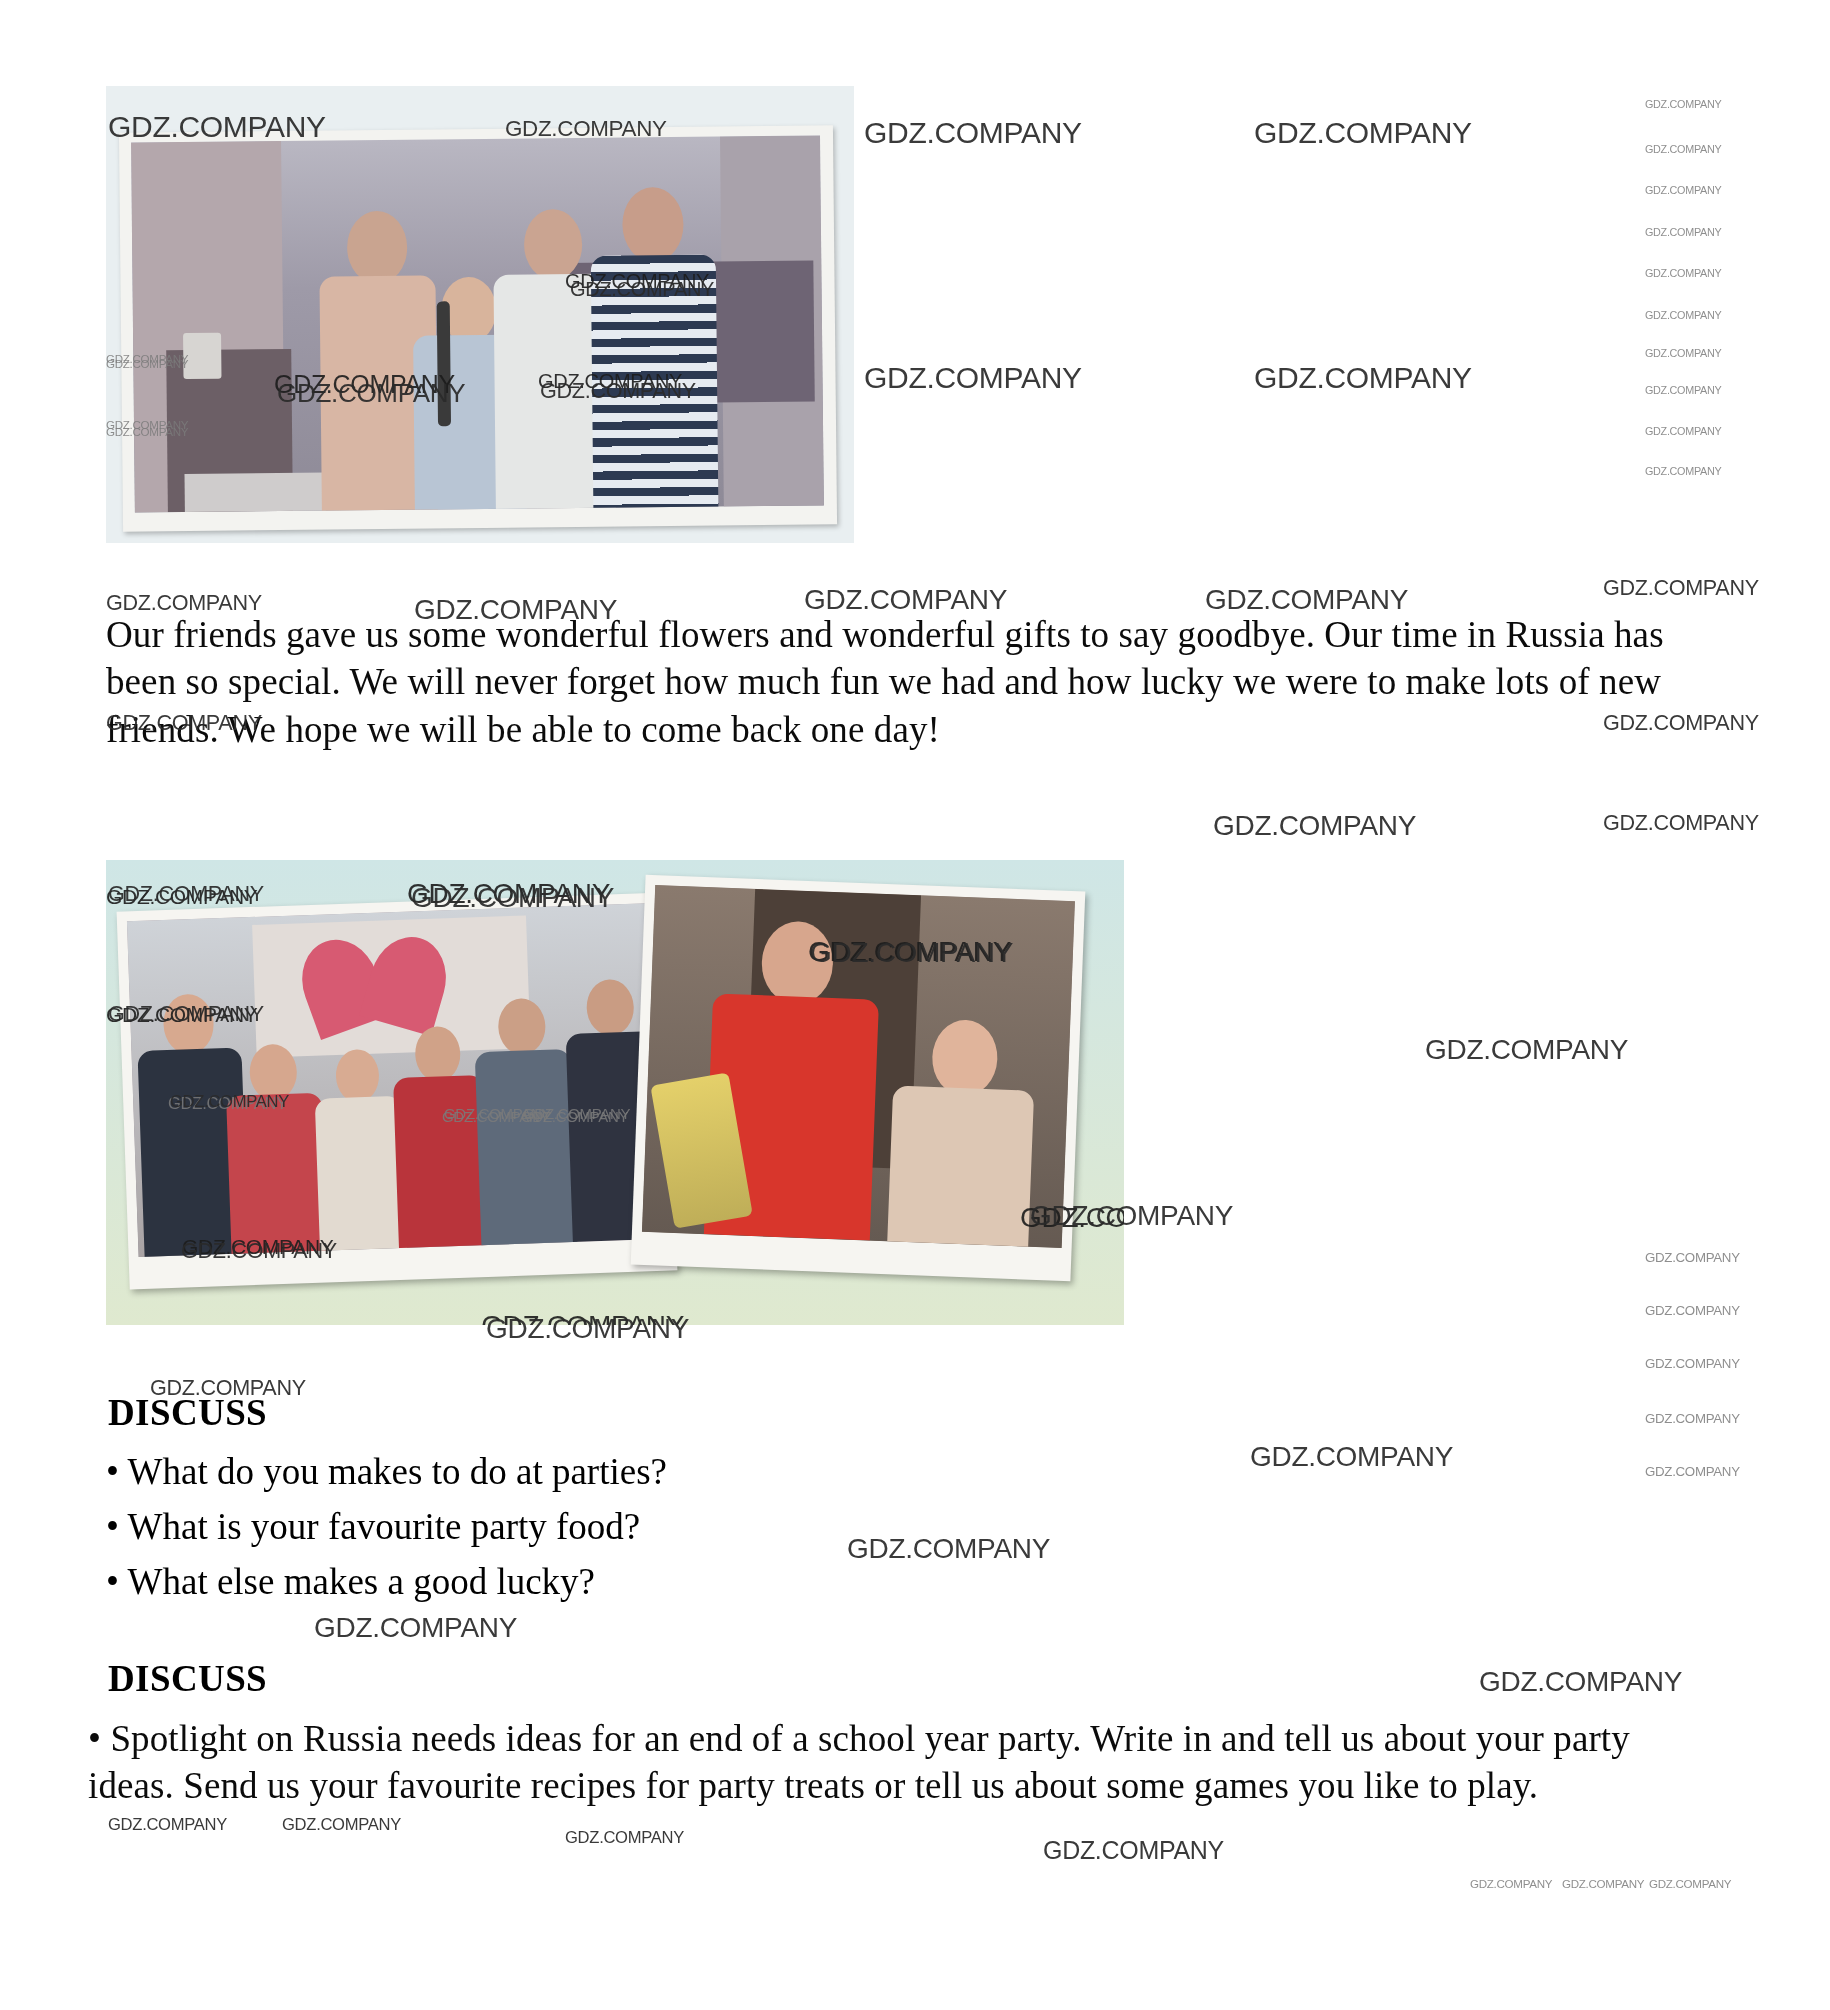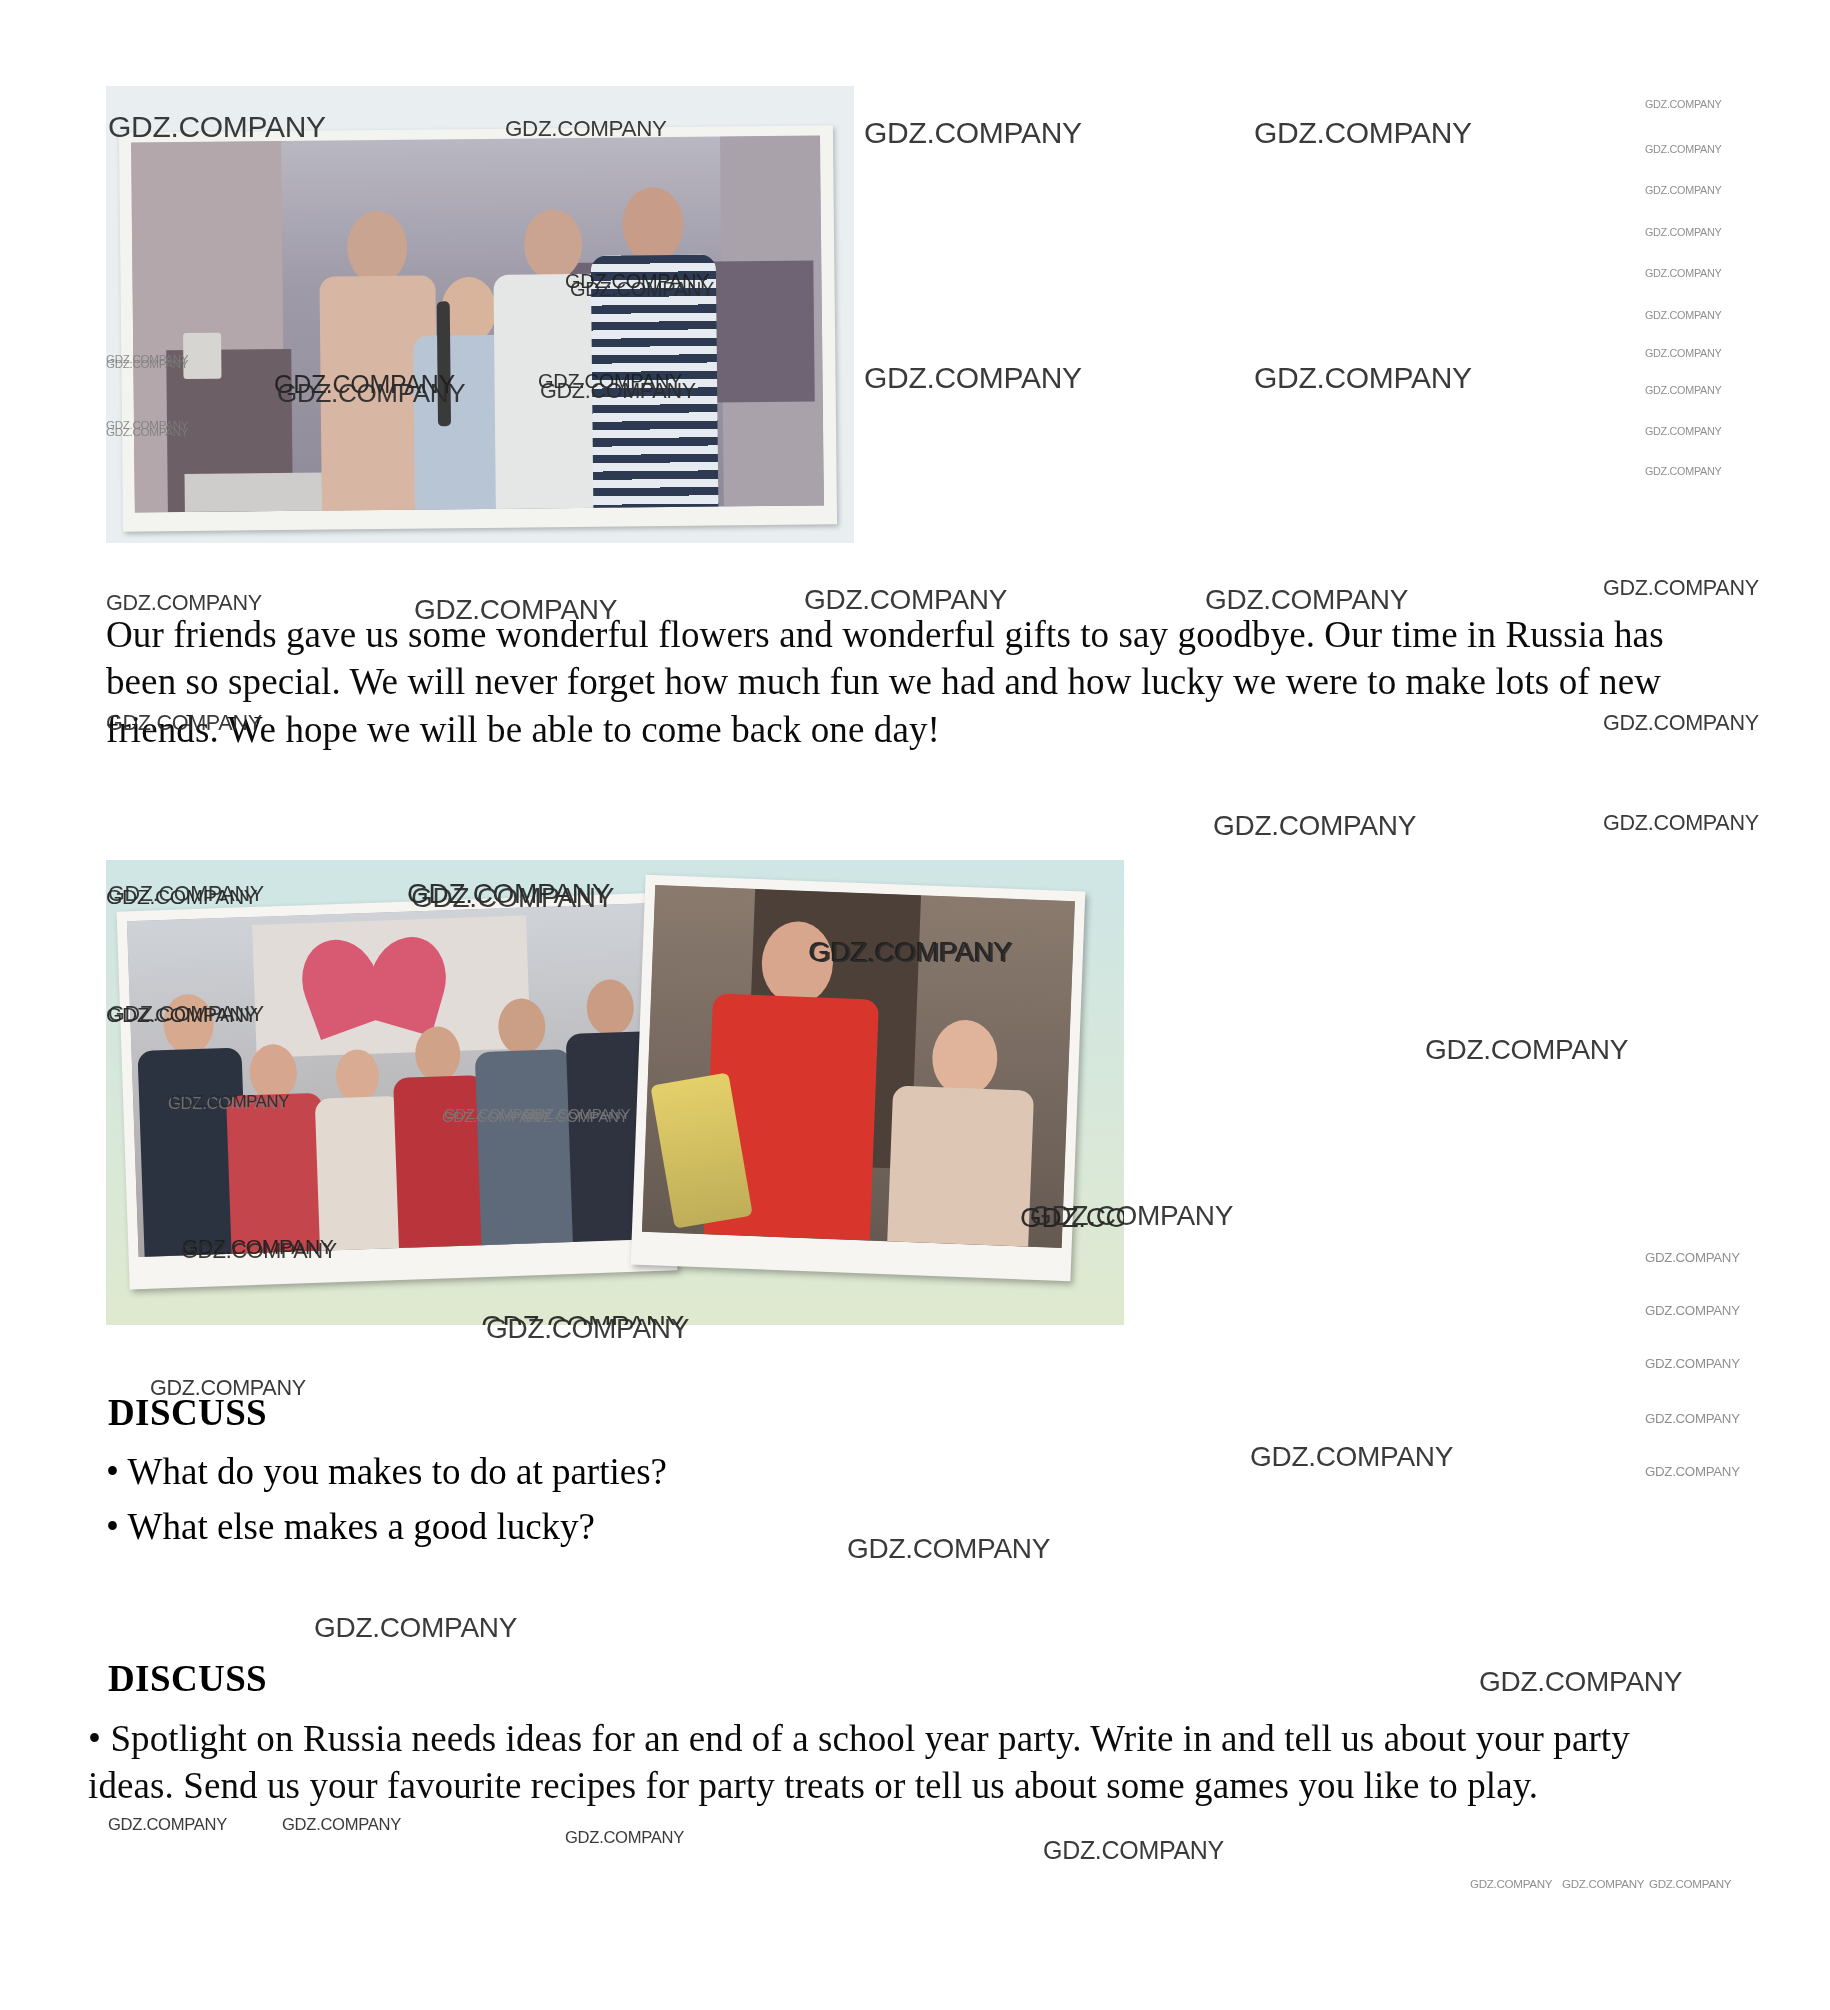--- a/index.html
+++ b/index.html
@@ -245,20 +245,21 @@
     <div class="wm faint" style="left:415px;top:248px;font-size:15px;">GDZ.COMPANY</div>
     <div class="wm onphoto" style="left:76px;top:375px;font-size:21px;">GDZ.COMPANY</div>
     <div class="wm onphoto" style="left:914px;top:342px;font-size:28px;">GDZ.COMPANY</div>
     <div class="wm onphoto" style="left:375px;top:450px;font-size:28px;">GDZ.COMPANY</div>
   </div>
 
   <div class="head-bold" id="discuss-head">DISCUSS</div>
 
   <div class="bullet-list" id="discuss-list">
     <div class="li">• What do you makes to do at parties?</div>
+    <div class="li">• What is your favourite party food?</div>
     <div class="li">• What else makes a good lucky?</div>
   </div>
 
   <div class="head-bold" id="activity-head">DISCUSS</div>
 
   <div class="para" id="activity-para">• Spotlight on Russia needs ideas for an end of a school year party. Write in and tell us about your party ideas. Send us your favourite recipes for party treats or tell us about some games you like to play.</div>
 
   <div id="watermark-layer">
       <div class="wm light" style="left: 108px; top: 110px; font-size: 30px;">GDZ.COMPANY</div>
       <div class="wm light" style="left: 505px; top: 116px; font-size: 22.4px;">GDZ.COMPANY</div>

